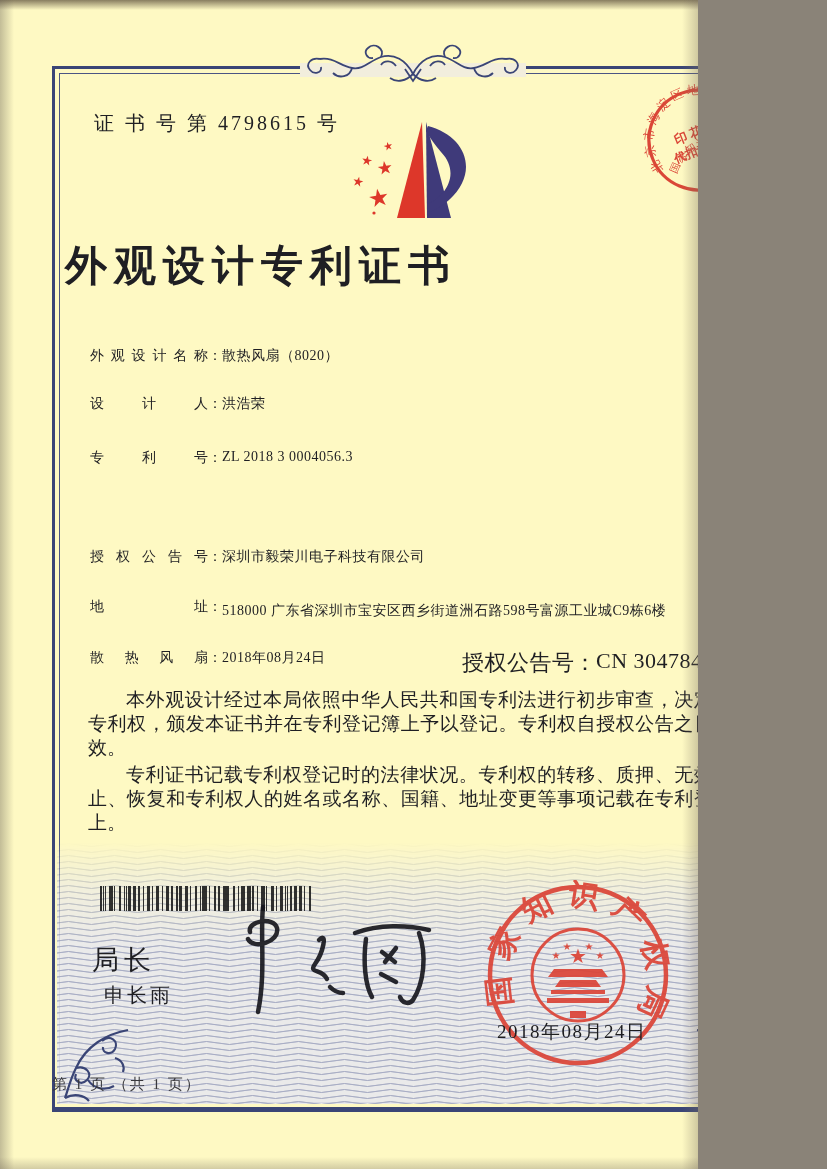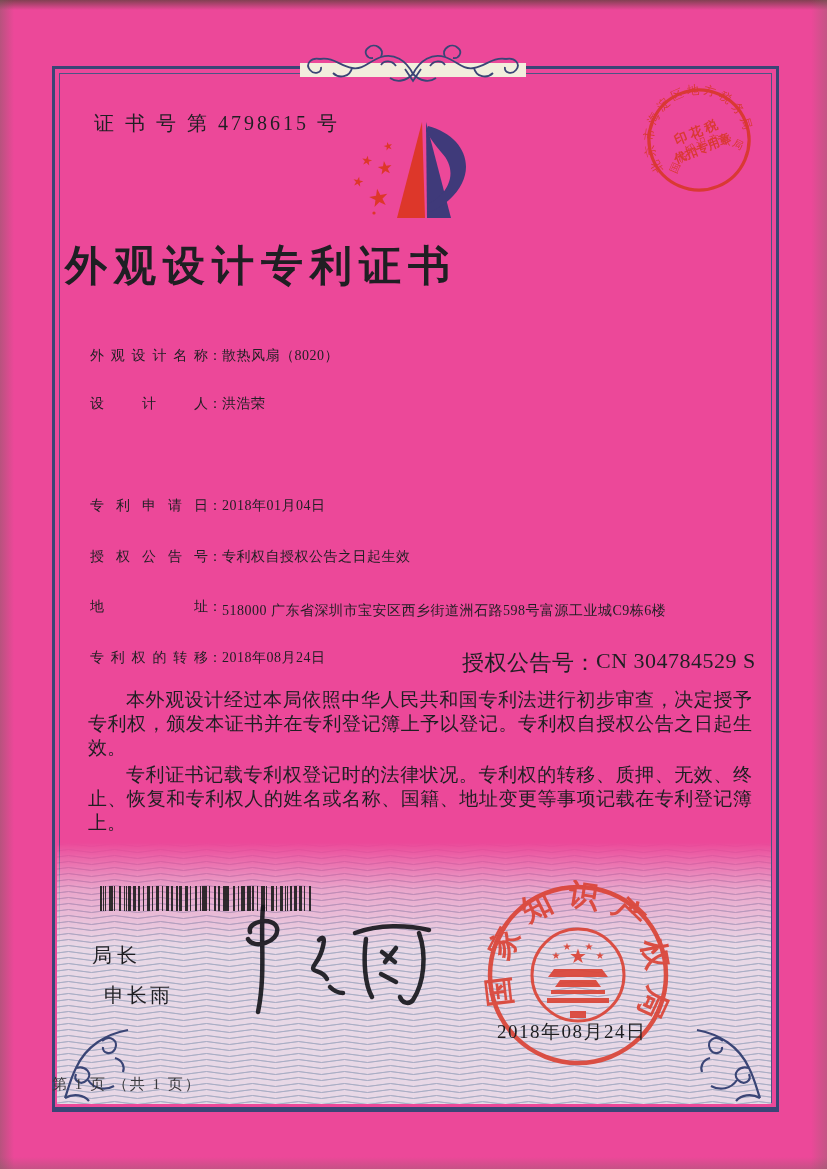--- a/index.html
+++ b/index.html
@@ -1,18 +1,18 @@
 <!DOCTYPE html>
 <html><head>
 <meta charset="utf-8">
 <style>
   html,body{margin:0;padding:0;background:#8a8378;}
   .scan{
-    position:relative;width:827px;height:1169px;overflow:hidden;
-    background:#ec4899;
+    position:relative;width:698px;height:1169px;overflow:hidden;
+    background:#fef9c3;
     font-family:"Liberation Serif","DejaVu Serif",serif;
     color:#1f1f23;
   }
   
   .edge-top{position:absolute;left:0;top:0;width:827px;height:10px;
     background:linear-gradient(180deg,rgba(74,60,44,.65),rgba(74,60,44,0));z-index:9;}
   .edge-left{position:absolute;left:0;top:0;width:14px;height:1169px;
     background:linear-gradient(90deg,rgba(105,98,85,.40),rgba(105,98,85,0));z-index:9;}
   .edge-right{position:absolute;right:0;top:0;width:16px;height:1169px;
     background:linear-gradient(270deg,rgba(120,110,95,.35),rgba(120,110,95,0));z-index:9;}
@@ -43,21 +43,21 @@
 
   .paras{position:absolute;left:88px;top:688px;width:664px;z-index:2;
     font-size:19px;line-height:24px;text-align:justify;}
   .paras p{margin:0 0 3px 0;text-indent:2em;}
 
   .barcode{position:absolute;left:100px;top:886px;width:212px;height:25px;z-index:2;opacity:.9;
     background-image:
       repeating-linear-gradient(90deg,#1c1c1c 0 2px,transparent 2px 5px,#1c1c1c 5px 6px,transparent 6px 9px,#1c1c1c 9px 12px,transparent 12px 14px,#1c1c1c 14px 15px,transparent 15px 19px),
       repeating-linear-gradient(90deg,transparent 0 3px,#1c1c1c 3px 4px,transparent 4px 10px,#1c1c1c 10px 13px,transparent 13px 23px);}
 
-  .director-label{position:absolute;left:92px;top:942px;font-size:20px;letter-spacing:5px;z-index:3;}
+  .director-label{position:absolute;left:92px;top:942px;font-size:27px;letter-spacing:5px;z-index:3;}
   .director-name{position:absolute;left:104px;top:982px;font-size:20px;letter-spacing:3px;z-index:3;}
   .signature{position:absolute;left:222px;top:902px;width:215px;height:118px;z-index:4;}
 
   .seal{position:absolute;left:483px;top:880px;width:190px;height:190px;z-index:3;opacity:.93;}
   .seal-date{position:absolute;left:497px;top:1019px;font-size:19px;letter-spacing:1.5px;
     color:#1d1d20;z-index:5;white-space:nowrap;}
 
   .footer{position:absolute;left:52px;top:1075px;width:721px;text-align:left;
     font-size:15px;letter-spacing:2px;color:#38383c;z-index:4;}
 
@@ -166,31 +166,31 @@
   </svg>
 
   <div class="title">外观设计专利证书</div>
 
   <div class="field" style="top:347px">
     <span class="flabel">外观设计名称</span><span class="fcolon">：</span><span class="fvalue">散热风扇（8020）</span>
   </div>
   <div class="field" style="top:395px">
     <span class="flabel">设计人</span><span class="fcolon">：</span><span class="fvalue">洪浩荣</span>
   </div>
-  <div class="field" style="top:497px">
-    <span class="flabel">专利申请日</span><span class="fcolon">：</span><span class="fvalue">2018年01月04日</span>
+  <div class="field" style="top:449px">
+    <span class="flabel">专利号</span><span class="fcolon">：</span><span class="fvalue">ZL 2018 3 0004056.3</span>
   </div>
   <div class="field" style="top:548px">
-    <span class="flabel">授权公告号</span><span class="fcolon">：</span><span class="fvalue">专利权自授权公告之日起生效</span>
+    <span class="flabel">授权公告号</span><span class="fcolon">：</span><span class="fvalue">深圳市毅荣川电子科技有限公司</span>
   </div>
   <div class="field" style="top:598px">
     <span class="flabel">地址</span><span class="fcolon">：</span><span class="fvalue wrap">518000 广东省深圳市宝安区西乡街道洲石路598号富源工业城C9栋6楼</span>
   </div>
   <div class="field" style="top:649px">
-    <span class="flabel">专利权的转移</span><span class="fcolon">：</span><span class="fvalue">2018年08月24日</span>
+    <span class="flabel">散热风扇</span><span class="fcolon">：</span><span class="fvalue">2018年08月24日</span>
   </div>
   <div class="grantno">
     <span class="flabel">授权公告号</span><span class="fcolon">：</span><span class="fvalue">CN 304784529 S</span>
   </div>
 
   <div class="paras">
     <p>本外观设计经过本局依照中华人民共和国专利法进行初步审查，决定授予专利权，颁发本证书并在专利登记簿上予以登记。专利权自授权公告之日起生效。</p>
     <p>专利证书记载专利权登记时的法律状况。专利权的转移、质押、无效、终止、恢复和专利权人的姓名或名称、国籍、地址变更等事项记载在专利登记簿上。</p>
   </div>
 

